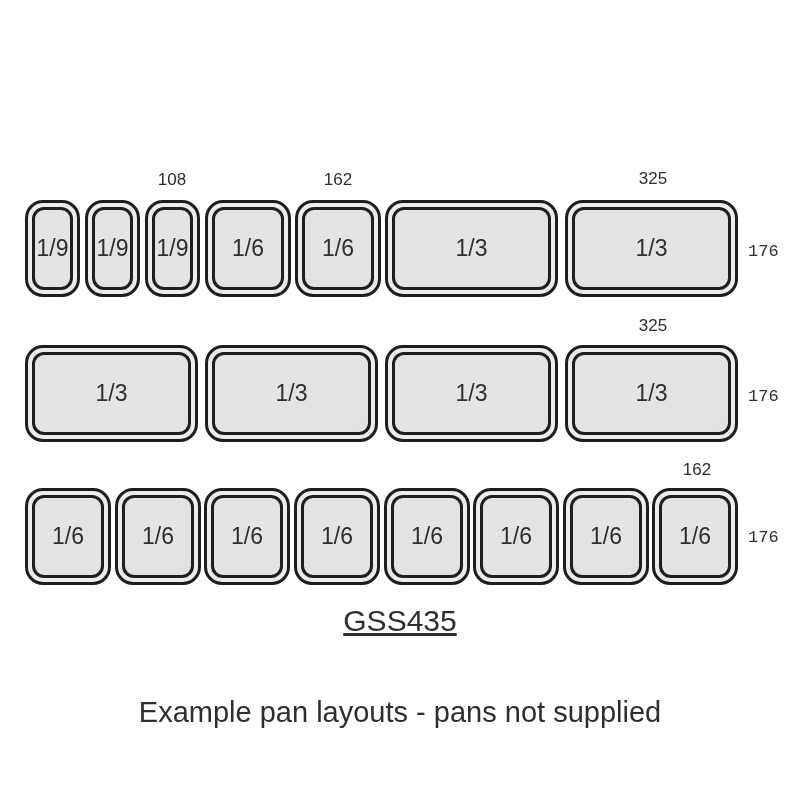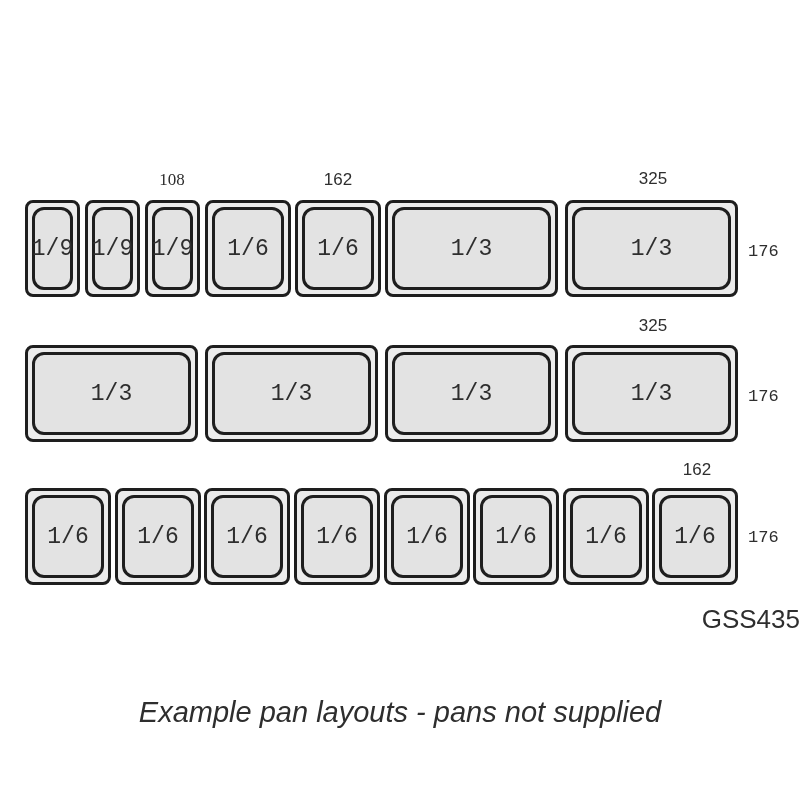--- a/index.html
+++ b/index.html
@@ -13,22 +13,21 @@
     height: 800px;
     background: var(--bg, #ffffff);
     font-family: "Liberation Sans", sans-serif;
     overflow: hidden;
   }
   .pan {
     position: absolute;
     box-sizing: border-box;
     background: var(--pan-outer-fill, #ececec);
     border: 3px solid var(--pan-border, #1e1e1e);
-    border-radius: 8px;
-    font-family: Liberation Mono, monospace;
+    border-radius: 18px;
   }
   .pan-inner {
     position: absolute;
     left: 4px; right: 4px; top: 4px; bottom: 4px;
     box-sizing: border-box;
     background: var(--pan-inner-fill, #e3e3e3);
     border: 3px solid var(--pan-border, #1e1e1e);
     border-radius: 12px;
     display: flex;
     align-items: center;
@@ -44,33 +43,33 @@
     font-size: 17px;
     color: var(--label-text, #2e2e2e);
     white-space: nowrap;
   }
   .dim-label.width { transform: translateX(-50%); }
   .dim-label.height { transform: translateY(-50%); font-family: Liberation Mono, monospace; }
   .model-label {
     position: absolute;
     left: 0; right: 0;
     top: 604px;
-    text-align: right;
-    font-size: 26px;
+    text-align: center;
+    font-size: 30px;
     color: var(--label-text, #2e2e2e);
+    text-decoration: underline;
   }
   .caption {
     position: absolute;
     left: 0; right: 0;
     top: 693px;
     text-align: center;
     font-size: 29px;
     line-height: 38px;
     color: var(--label-text, #2e2e2e);
-    font-style: italic;
   }
 </style>
 </head>
 <body>
 
 <div class="canvas">
   <div id="diagram">
       <div class="pan" style="left: 25px; top: 200px; width: 55px; height: 97px;">
         <div class="pan-inner">
           <div class="pan-label">1/9</div>
@@ -99,21 +98,21 @@
       <div class="pan" style="left: 385px; top: 200px; width: 173px; height: 97px;">
         <div class="pan-inner">
           <div class="pan-label">1/3</div>
         </div>
       </div>
       <div class="pan" style="left: 565px; top: 200px; width: 173px; height: 97px;">
         <div class="pan-inner">
           <div class="pan-label">1/3</div>
         </div>
       </div>
-      <div class="dim-label width" style="left: 172px; top: 170px; font-family: Liberation Serif, serif;">108</div>
+      <div class="dim-label width" style="left: 172px; top: 170px;">108</div>
       <div class="dim-label width" style="left: 338px; top: 170px;">162</div>
       <div class="dim-label width" style="left: 653px; top: 169px;">325</div>
       <div class="dim-label height" style="left: 748px; top: 251px;">176</div>
       <div class="pan" style="left: 25px; top: 345px; width: 173px; height: 97px;">
         <div class="pan-inner">
           <div class="pan-label">1/3</div>
         </div>
       </div>
       <div class="pan" style="left: 205px; top: 345px; width: 173px; height: 97px;">
         <div class="pan-inner">

